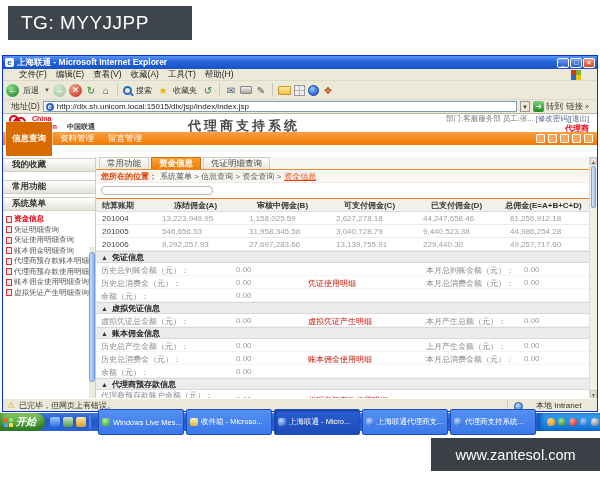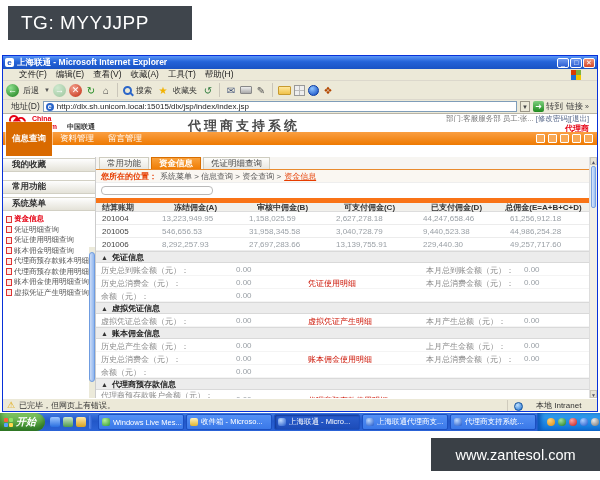--- a/index.html
+++ b/index.html
@@ -97,21 +97,21 @@
   .mtabs{height:13px;display:flex;gap:2px;padding-left:3px;border-bottom:1px solid #e98b2e;background:#f7f5f1;}
   .mtab{font-size:8.5px;padding:0 7px;display:flex;align-items:center;color:#444;background:linear-gradient(#fdfdfb,#e9e7e0);
         border:1px solid #cfcdc0;border-bottom:none;white-space:nowrap;}
   .mtab.active{background:linear-gradient(#f9a13c,#ef7d05);color:#fff;font-weight:bold;border-color:#d86e00;}
   .crumb{height:13px;display:flex;align-items:center;gap:3px;font-size:8px;color:#555;padding-left:5px;background:#faf7f2;border-bottom:1px solid #eee;white-space:nowrap;}
   .crumb .pfx{color:#e63c00;font-weight:bold;}
   .crumb .cur{color:#e63c00;text-decoration:underline;}
   .minibox{width:112px;height:9px;border:1px solid #b9b9b9;border-radius:4px;margin:3px 0 3px 5px;}
 
   .gtr{display:flex;height:13px;align-items:center;font-size:8px;border-bottom:1px solid #ececec;}
-  .gtr.head{height:14px;background:#f1f0ec;border-top:5px solid #f97316;border-bottom:1px solid #ddd;font-weight:bold;color:#333;}
+  .gtr.head{height:14px;background:#f1f0ec;border-top:1px solid #f97316;border-bottom:1px solid #ddd;font-weight:bold;color:#333;}
   .gc{white-space:nowrap;overflow:hidden;}
   .c0{width:56px;padding-left:6px;color:#444;}
   .cn{width:87px;padding-left:10px;color:#9aa0a6;}
   .gtr.head .c0{padding-left:6px;}
   .gtr.head .cn{padding-left:0;text-align:center;color:#333;}
 
   .sect{height:12px;background:#ececec;border-top:1px solid #d9d9d9;border-bottom:1px solid #d9d9d9;
         display:flex;align-items:center;gap:4px;font-size:8px;font-weight:bold;color:#222;padding-left:5px;}
   .sect .tri{font-size:7px;color:#333;}
   .srow{height:13px;position:relative;font-size:8px;color:#8a8a8a;border-bottom:1px solid #f4f4f4;}
@@ -137,21 +137,21 @@
 
   
   .taskbar{position:absolute;left:0;top:413px;width:600px;height:18px;background:linear-gradient(#3d77e0,#2257c8 45%,#2b63d6);display:flex;align-items:center;}
   .start{height:18px;background:linear-gradient(#83c763,#3f9333);border-radius:0 9px 9px 0;color:#fff;font-weight:bold;font-style:italic;
          font-size:10px;display:flex;align-items:center;gap:3px;padding:0 9px 0 4px;box-shadow:inset 0 -4px 6px #2c7222;flex:0 0 auto;justify-content:center;}
   .sflag{width:9px;height:9px;display:grid;grid-template-columns:4px 4px;grid-template-rows:4px 4px;gap:1px;}
   .sflag i{display:block;border-radius:1px;}
   .qlaunch{display:flex;align-items:center;gap:3px;padding:0 5px;flex:0 0 auto;}
   .ql{width:10px;height:10px;border-radius:2px;}
   .qsep{width:3px;height:14px;background:linear-gradient(90deg,#5d8df0,#2a5ecf);border-radius:2px;}
-  .tkbtn{width:86px;height:16px;margin:0 1px;background:linear-gradient(#5490f5,#3a78e8);border:1px solid #1b4fc0;border-radius:2px;
+  .tkbtn{width:86px;height:26px;margin:0 1px;background:linear-gradient(#5490f5,#3a78e8);border:1px solid #1b4fc0;border-radius:2px;
          color:#fff;font-size:7.5px;display:flex;align-items:center;gap:3px;padding:0 3px;overflow:hidden;white-space:nowrap;flex:0 0 auto;}
   .tkbtn.active{background:linear-gradient(#2a5ecf,#1d4cb8);box-shadow:inset 1px 1px 2px #143a95;}
   .tkic{width:8px;height:8px;border-radius:2px;flex:0 0 auto;}
   .tray{margin-left:auto;height:18px;display:flex;align-items:center;gap:3px;padding:0 6px 0 9px;
         background:linear-gradient(#35a5f2,#0f71d8);border-left:1px solid #1b5cc8;box-shadow:inset 3px 0 4px #0d55b5;flex:0 0 auto;}
   .tico{width:8px;height:8px;border-radius:50%;}
 </style>
 </head>
 <body>
 

